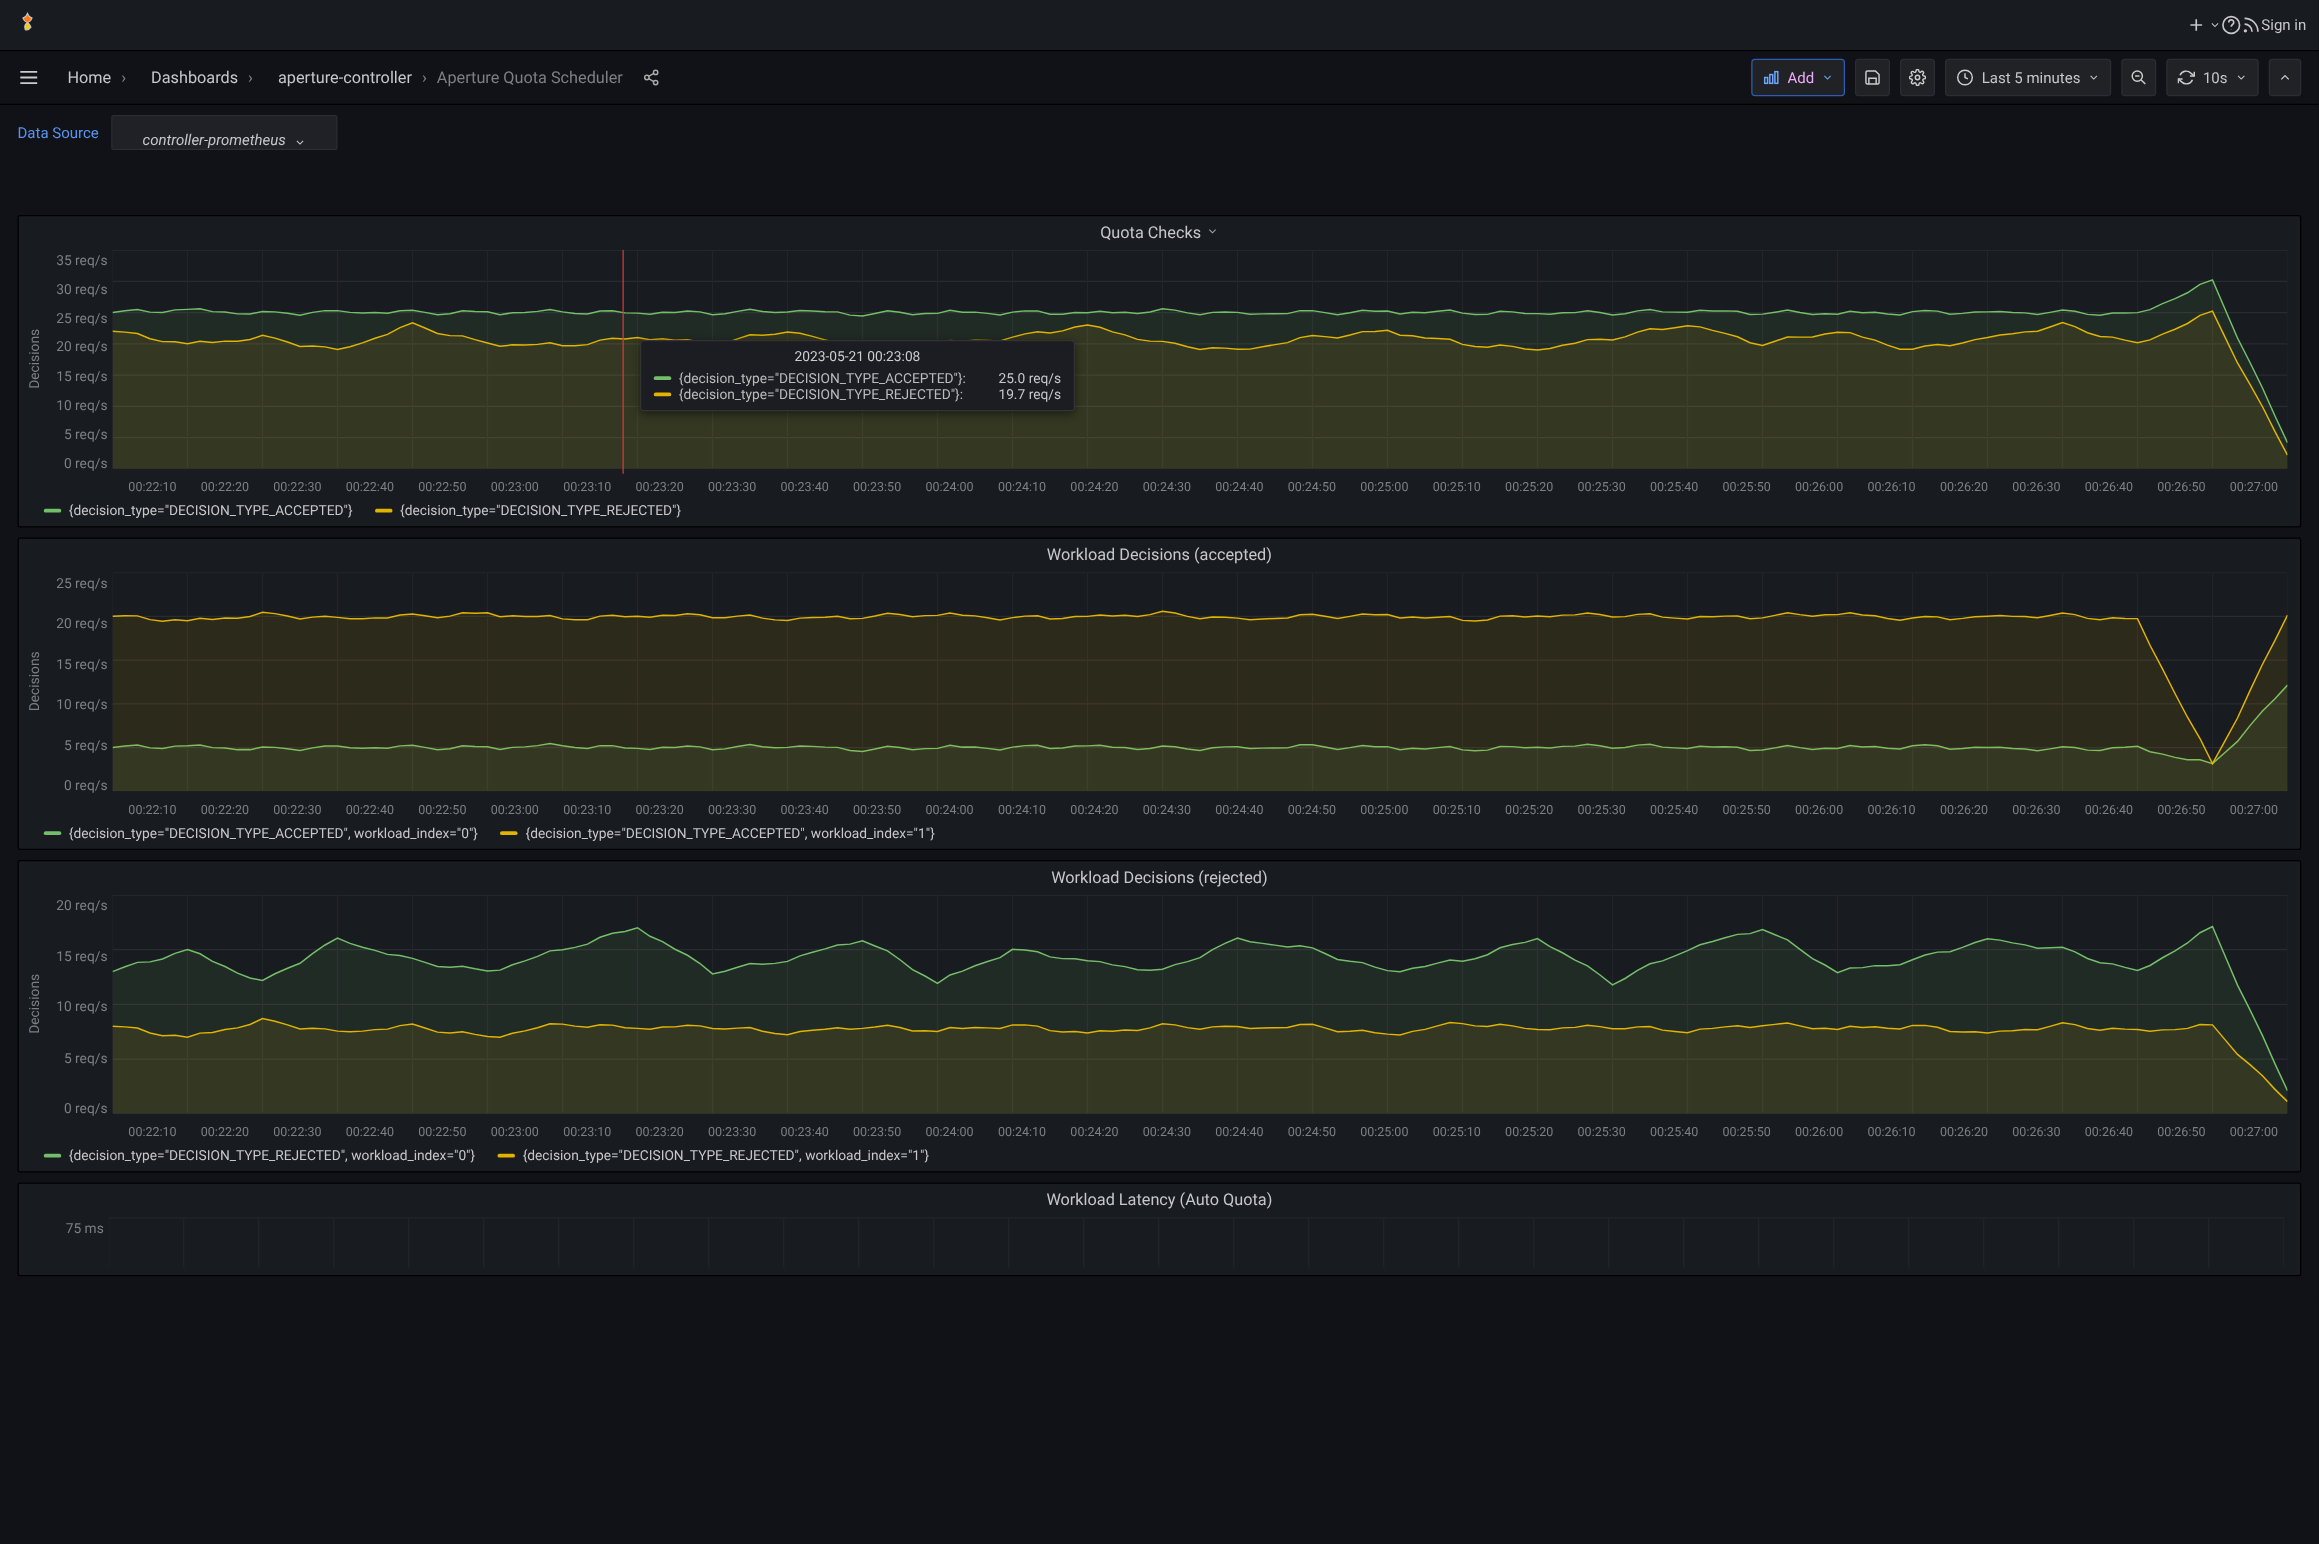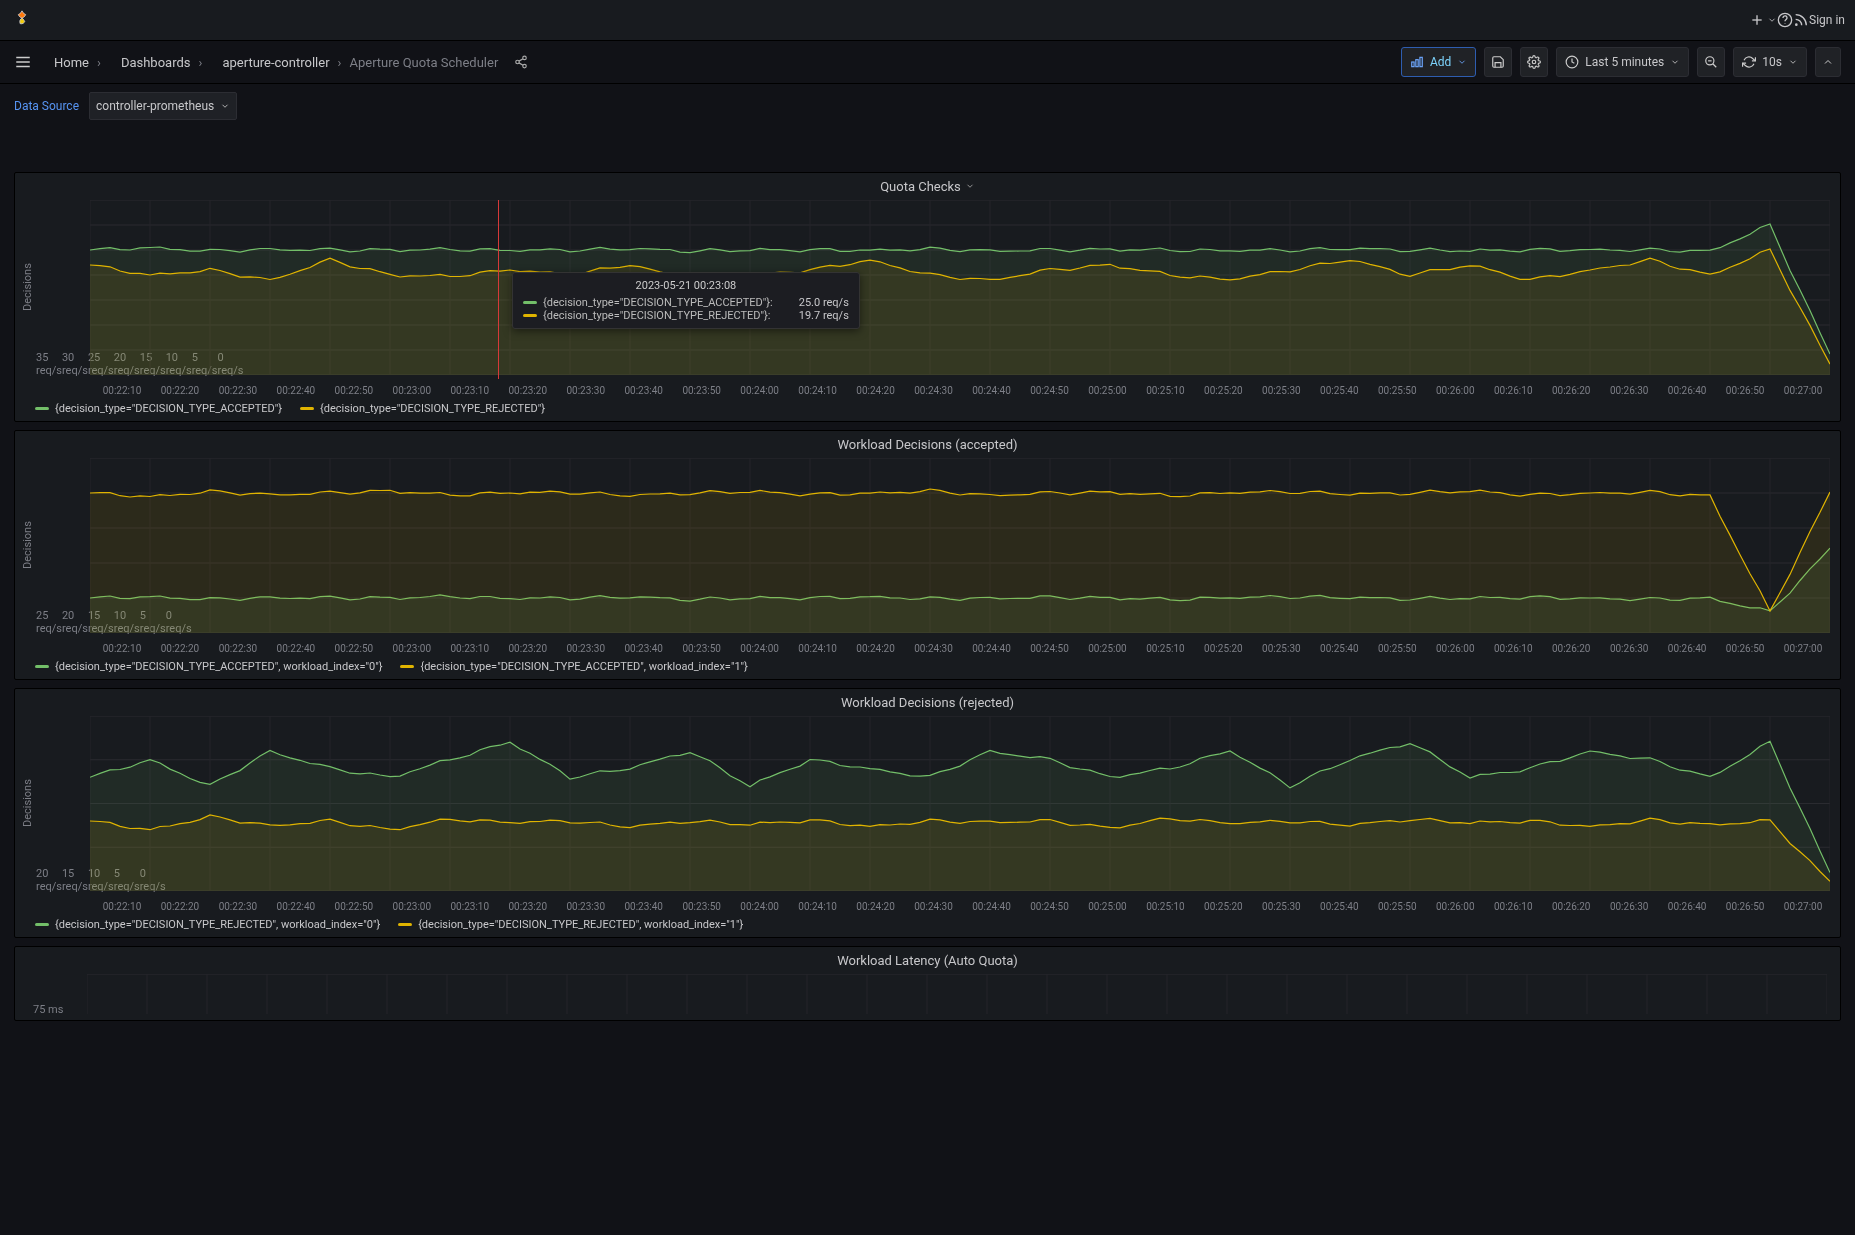--- a/index.html
+++ b/index.html
@@ -25,32 +25,32 @@
   .icon-btn{display:flex;align-items:center;justify-content:center;cursor:pointer;}
   
   .navbar{height:42px;display:flex;align-items:center;padding:0 14px;gap:10px;border-bottom:1px solid #000;}
   .hamburger{width:18px;height:18px;cursor:pointer;}
   .breadcrumbs{display:flex;align-items:center;gap:8px;font-size:13px;}
   .breadcrumbs .sep{color:var(--text-dim);}
   .breadcrumbs .cur{color:var(--text-dim);}
   .breadcrumbs a{color:var(--text);text-decoration:none;margin-left:12px;}
   .nav-right{margin-left:auto;display:flex;align-items:center;gap:8px;}
   .btn{height:28px;border:1px solid var(--border);border-radius:3px;background:#202226;display:flex;align-items:center;padding:0 8px;gap:6px;cursor:pointer;font-size:12px;color:var(--text);}
-  .btn.add{border-color:#2e5db0;color:#7dd3fc;}
+  .btn.add{border-color:#2e5db0;color:#f0abfc;}
   
   .varrow{padding:8px 14px;display:flex;align-items:center;gap:10px;}
   .varlabel{color:#5794f2;font-size:12px;}
-  .varsel{background:#1f2126;border:1px solid var(--border);border-radius:2px;height:26px;display:flex;align-items:center;padding:0 6px;gap:6px;cursor:pointer;}
+  .varsel{background:#1f2126;border:1px solid var(--border);border-radius:2px;height:26px;display:flex;align-items:flex-end;padding:0 24px;gap:6px;cursor:pointer;font-style:italic;}
   
   .panels{padding:0 14px 14px 14px;margin-top:44px;}
   .panel{background:var(--panel);border:1px solid #000;border-radius:2px;margin-bottom:8px;}
   .panel-title{text-align:center;font-size:13px;color:#c7c7ca;padding:6px 0 2px 0;display:flex;justify-content:center;align-items:center;gap:4px;}
   .chart-wrap{display:flex;padding:4px 8px 2px 4px;}
   .ylabelv{writing-mode:vertical-rl;transform:rotate(180deg);font-size:11px;color:var(--text-dim);text-align:center;padding:0 2px;}
-  .yaxis{width:50px;display:flex;flex-direction:row;justify-content:space-between;align-items:flex-end;font-size:11px;color:var(--text-dim);padding:2px 4px 2px 0;}
+  .yaxis{width:50px;display:flex;flex-direction:column;justify-content:space-between;align-items:flex-end;font-size:11px;color:var(--text-dim);padding:2px 4px 2px 0;}
   .plot{flex:1;position:relative;}
   .plot svg{display:block;}
   .xaxis{display:flex;justify-content:space-between;font-size:10px;color:var(--text-dim);padding:4px 8px 2px 78px;}
   .xaxis span{flex:1;text-align:center;white-space:nowrap;}
   .legend{display:flex;gap:18px;padding:4px 8px 6px 20px;font-size:11px;color:var(--text);flex-wrap:wrap;}
   .legend .item{display:flex;align-items:center;gap:6px;}
   .swatch{width:14px;height:3px;border-radius:2px;}
   
   .tooltip{position:absolute;background:#1c1d22;border:1px solid #333;border-radius:3px;padding:6px 10px;font-size:11px;box-shadow:0 2px 8px rgba(0,0,0,.5);white-space:nowrap;z-index:5;}
   .tooltip .tt-head{text-align:center;color:#ccc;margin-bottom:4px;}

